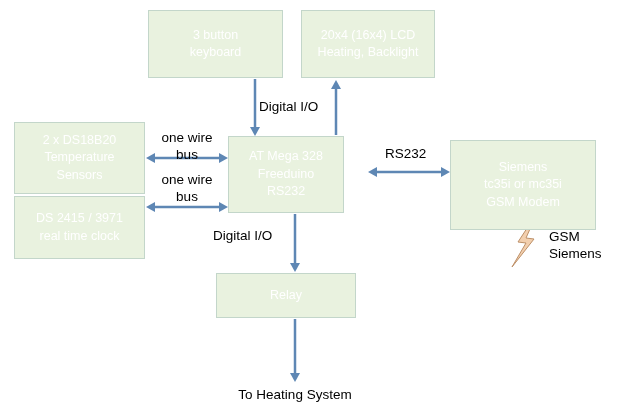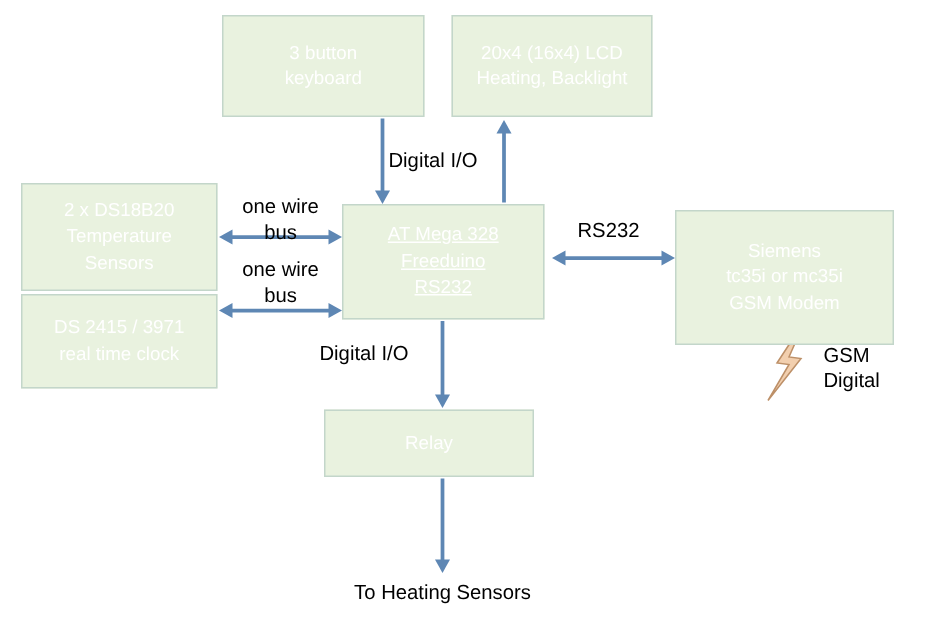--- a/index.html
+++ b/index.html
@@ -26,21 +26,21 @@
     line-height: 1.4;
     display: flex;
     align-items: center;
     justify-content: center;
     text-align: center;
     white-space: pre-line;
   }
   .box-keyboard { left: 148px; top: 10px;  width: 135px; height: 68px; }
   .box-lcd      { left: 301px; top: 10px;  width: 134px; height: 68px; }
   .box-temp     { left: 14px;  top: 93px;  width: 131px; height: 72px; margin-top: 29px; }
-  .box-mcu      { left: 228px; top: 136px; width: 135px; height: 77px; text-decoration: underline; }
+  .box-mcu      { left: 228px; top: 136px; width: 116px; height: 77px; }
   .box-rtc      { left: 14px;  top: 196px; width: 131px; height: 63px; }
   .box-gsm      { left: 450px; top: 140px; width: 146px; height: 90px; }
   .box-relay    { left: 216px; top: 273px; width: 140px; height: 45px; }
 
   .lbl {
     position: absolute;
     color: var(--label-text, #000000);
     font-size: 13.5px;
     line-height: 1.25;
     white-space: pre-line;
@@ -141,16 +141,16 @@
   <div class="box box-relay">Relay</div>
 
   <div class="lbl lbl-digital-io-top">Digital I/O</div>
   <div class="lbl lbl-one-wire-top">one wire
 bus</div>
   <div class="lbl lbl-one-wire-bottom">one wire
 bus</div>
   <div class="lbl lbl-rs232">RS232</div>
   <div class="lbl lbl-digital-io-bottom">Digital I/O</div>
   <div class="lbl lbl-gsm-network">GSM
-Digital</div>
-  <div class="lbl lbl-to-heating">To Heating Sensors</div>
+Siemens</div>
+  <div class="lbl lbl-to-heating">To Heating System</div>
 
 </div>
 
 </body></html>

